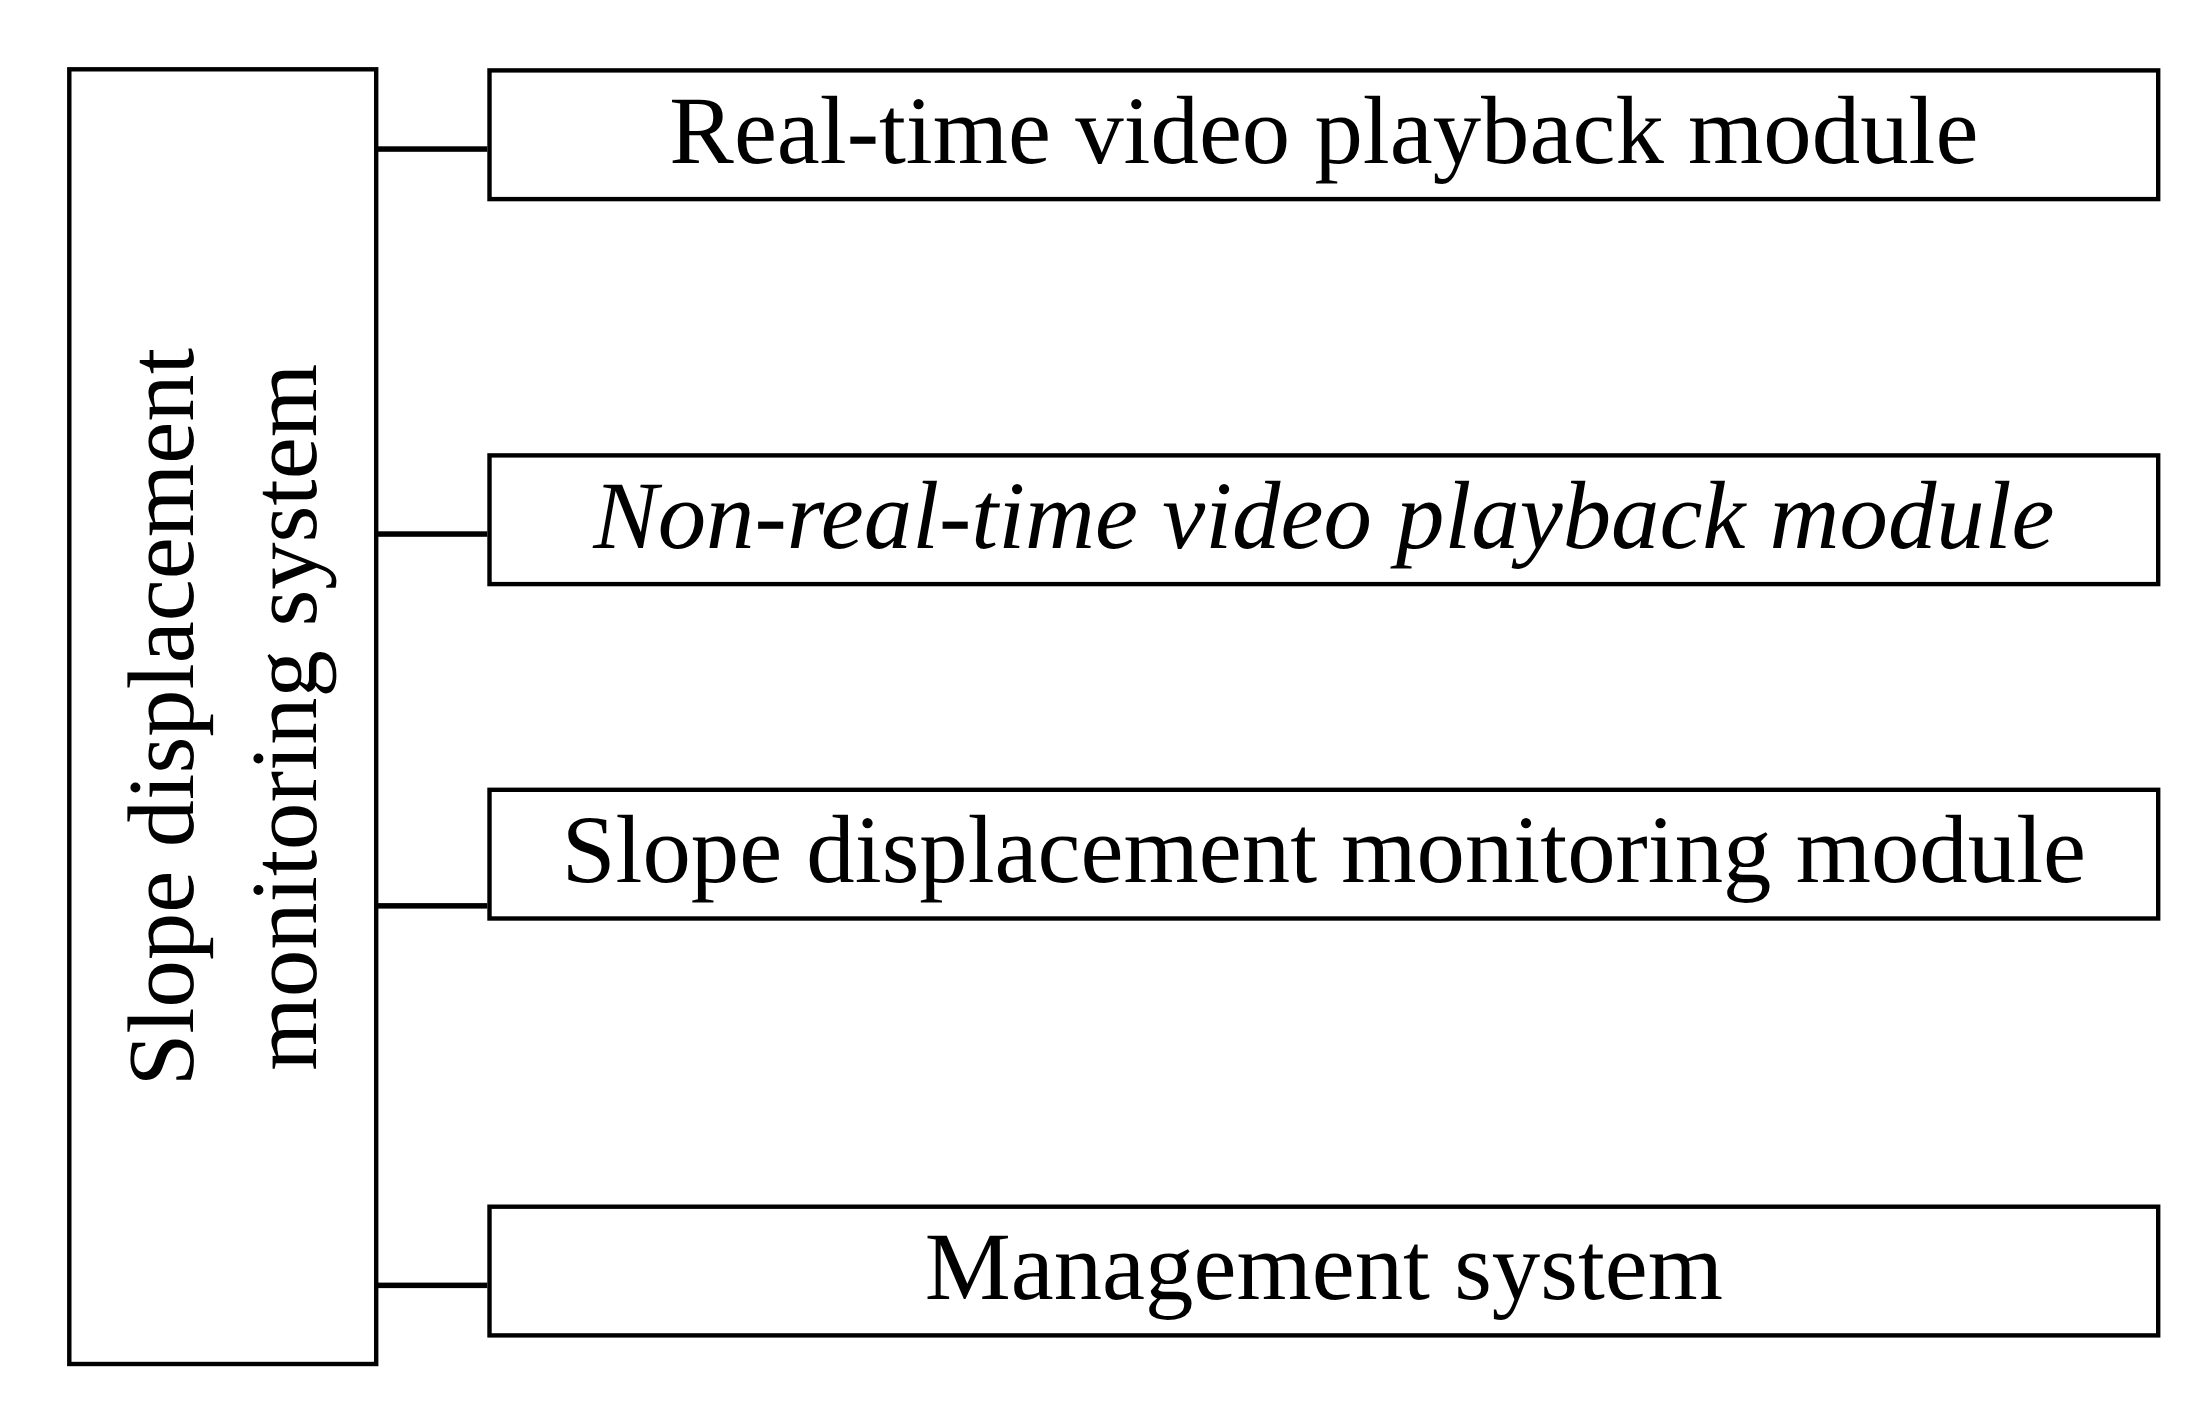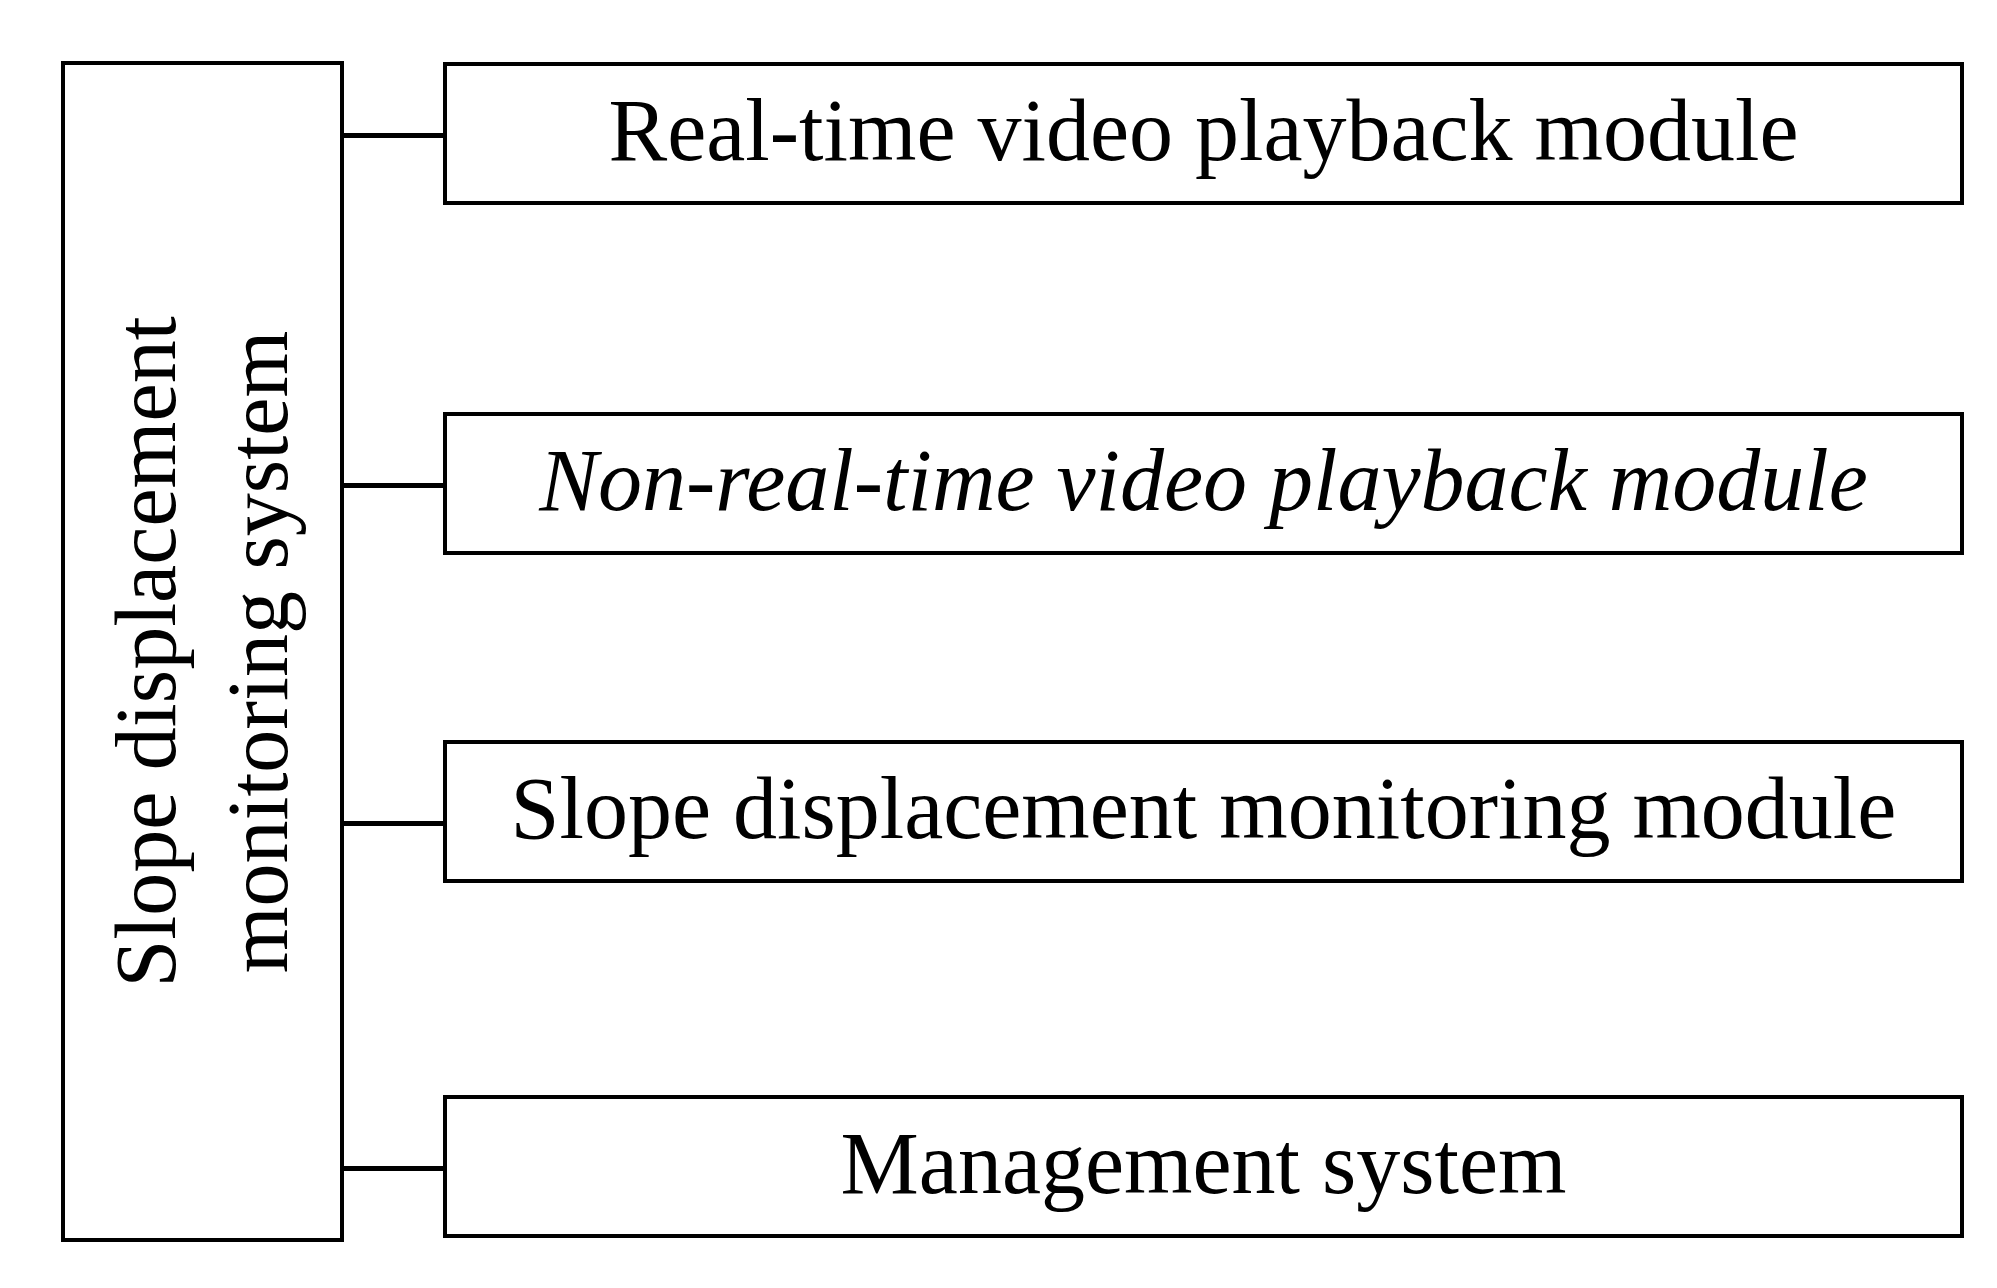--- a/index.html
+++ b/index.html
@@ -38,37 +38,37 @@
     font-size: 86px;
     line-height: 1.3;
     white-space: normal;
   }
 
   
   .module-box {
     position: absolute;
     left: 443px;
     width: 1521px;
-    height: 143px;
+    height: 121px;
     border: 4px solid #000000;
     box-sizing: border-box;
     background: #ffffff;
     display: flex;
     align-items: center;
     justify-content: center;
   }
   .module-box .module-label {
     font-size: 88px;
     line-height: 1;
     white-space: nowrap;
     padding-bottom: 6px;
   }
   .m1 { top: 62px; }
   .m2 { top: 412px; font-style: italic; }
-  .m3 { top: 740px; }
+  .m3 { top: 716px; }
   .m4 { top: 1095px; }
 
   
   .connector {
     position: absolute;
     left: 340px;
     width: 105px;
     height: 5px;
     background: #000000;
   }

